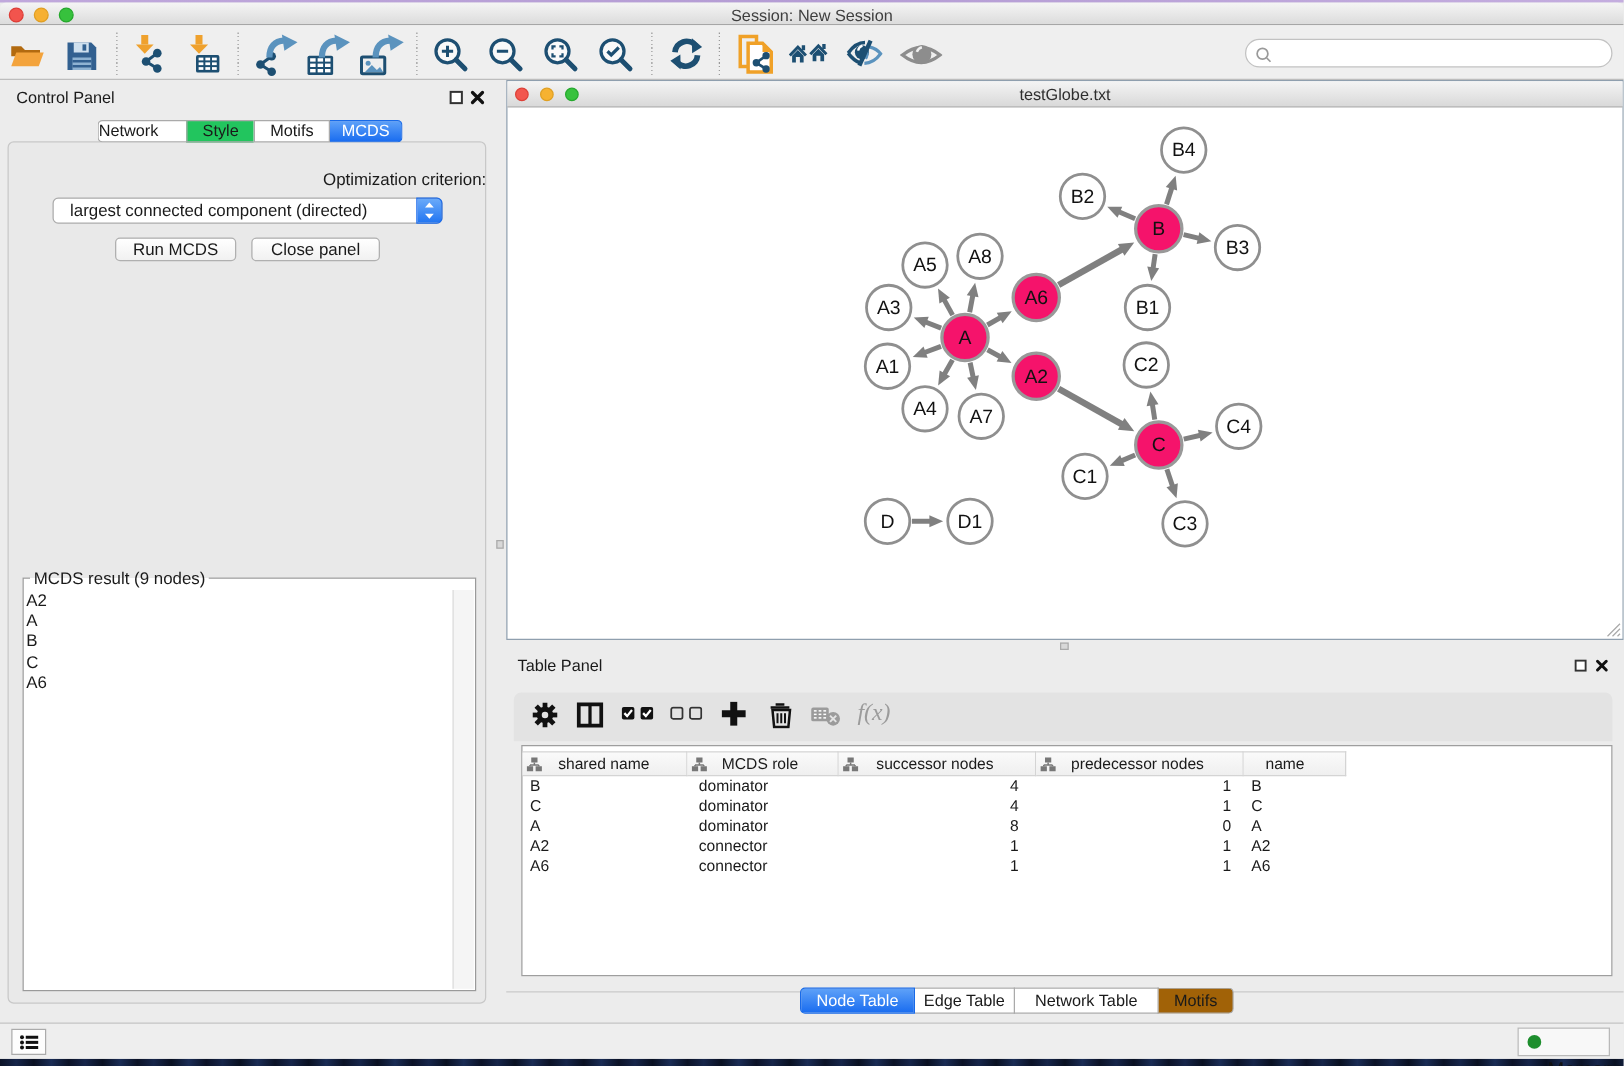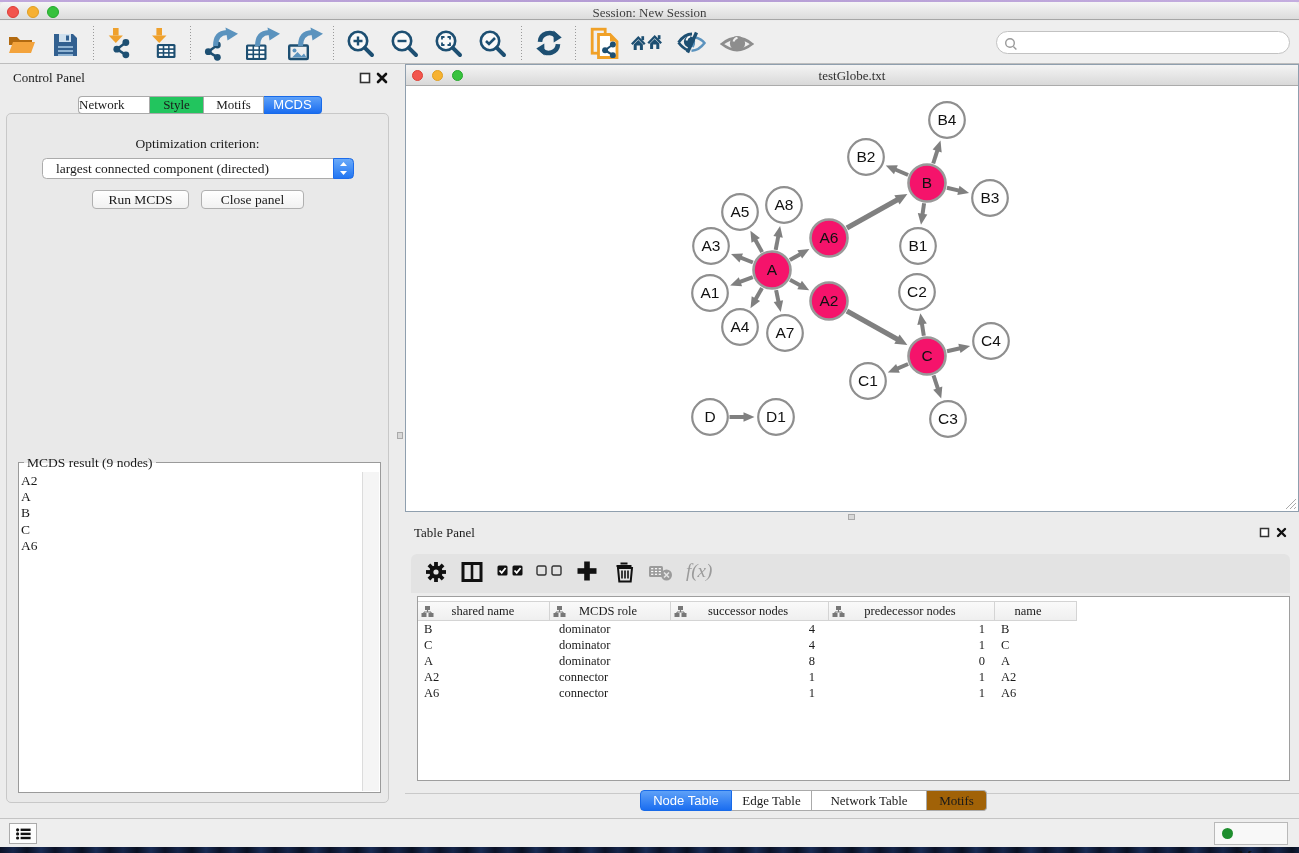--- a/index.html
+++ b/index.html
@@ -1,17 +1,17 @@
 <!DOCTYPE html>
 <html><head><meta charset="utf-8"><style>
 *{margin:0;padding:0;box-sizing:border-box}
 body{width:1299px;height:853px;position:relative;overflow:hidden;
  font-family:"Liberation Sans",sans-serif;background:#ececec}
 .abs{position:absolute}
-.txt{font-family:Liberation Serif, serif;color:#1a1a1a}
+.txt{font-family:Liberation Sans, sans-serif;color:#1a1a1a}
 </style></head><body>
 <div class="abs" style="left:0;top:0;width:1299px;height:2px;background:linear-gradient(90deg,#c0a8dc,#b49cd4,#c4addf)"></div>
 <div class="abs" style="left:0;top:847px;width:1299px;height:6px;background:repeating-linear-gradient(90deg,#0b1226 0px,#16254a 13px,#091021 27px,#1a2c55 41px,#0b1226 55px)"></div>
 <div class="abs" style="left:0;top:2px;width:1299px;height:18px;border-radius:5px 5px 0 0;background:linear-gradient(#f5f5f5,#dcdcdc);border-bottom:1px solid #a6a6a6"></div>
 <div class="abs" style="left:7px;top:6px;width:12px;height:12px;border-radius:50%;background:#f2544d;border:1px solid #dd3d36"></div>
 <div class="abs" style="left:27px;top:6px;width:12px;height:12px;border-radius:50%;background:#f6b032;border:1px solid #e09e22"></div>
 <div class="abs" style="left:47px;top:6px;width:12px;height:12px;border-radius:50%;background:#37c13d;border:1px solid #24a82c"></div>
 <div class="abs txt" style="left:0;top:5px;width:1299px;text-align:center;font-size:13px;color:#3e3e3e">Session: New Session</div>
 <div class="abs" style="left:0;top:21px;width:1299px;height:43px;background:#efefef;border-bottom:1px solid #bdbdbd"></div>
 <div class="abs" style="left:996px;top:31px;width:294px;height:23px;background:#fff;border:1px solid #c2c2c2;border-radius:12px"></div>
@@ -172,21 +172,21 @@
 <svg class="abs" style="left:376px;top:72px" width="12" height="12">
     <path d="M2 2 L10 10 M10 2 L2 10" stroke="#111" stroke-width="2.6" stroke-linecap="round"></path>
   </svg>
 <div class="abs" style="left:6px;top:113px;width:383px;height:690px;background:#e9e9e9;border:1px solid #c8c8c8;border-radius:5px"></div>
 <div class="abs" style="left:78px;top:96px;height:18px;display:flex">
  <div class="txt" style="width:71px;background:#fff;border:1px solid #aaa;border-right:none;border-radius:4px 0 0 4px;font-size:13px;text-align:left;line-height:16px">Network</div>
  <div class="txt" style="width:54px;background:#22c55e;border:1px solid #aaa;border-right:none;font-size:13px;text-align:center;line-height:16px">Style</div>
  <div class="txt" style="width:61px;background:#fff;border:1px solid #aaa;font-size:13px;text-align:center;line-height:16px">Motifs</div>
  <div style="width:58px;background:linear-gradient(#5ea1f8,#1a6df0);border:1px solid #186ae8;border-left:none;border-radius:0 4px 4px 0;font-size:13px;color:#fff;text-align:center;line-height:16px;font-family:'Liberation Sans',sans-serif">MCDS</div>
 </div>
-<div class="abs txt" style="left:6px;top:136px;width:383px;text-align:center;font-size:13.5px">Optimization criterion:</div>
+<div class="abs txt" style="left:6px;top:136px;width:383px;text-align:right;font-size:13.5px">Optimization criterion:</div>
 <div class="abs" style="left:42px;top:158px;width:312px;height:21px;background:#fff;border:1px solid #ababab;border-radius:4.5px"></div>
 <div class="abs txt" style="left:56px;top:161px;font-size:13.5px">largest connected component (directed)</div>
 <div class="abs" style="left:333px;top:158px;width:21px;height:21px;background:linear-gradient(#6aaaf9,#2276f2);border:1px solid #1d6ceb;border-radius:0 4.5px 4.5px 0"></div>
 <svg class="abs" style="left:333px;top:158px" width="21" height="21">
     <path d="M10.5 4 L14 8 L7 8 Z" fill="#fff"></path>
     <path d="M10.5 17 L14 13 L7 13 Z" fill="#fff"></path>
   </svg>
 <div class="abs txt" style="left:92px;top:190px;width:97px;height:19px;background:linear-gradient(#ffffff,#f1f1f1);border:1px solid #b0b0b0;border-radius:4px;font-size:13.5px;text-align:center;line-height:17px">Run MCDS</div>
 <div class="abs txt" style="left:201px;top:190px;width:103px;height:19px;background:linear-gradient(#ffffff,#f1f1f1);border:1px solid #b0b0b0;border-radius:4px;font-size:13.5px;text-align:center;line-height:17px">Close panel</div>
 <div class="abs" style="left:18px;top:462px;width:363px;height:331px;background:#fff;border:1px solid #9a9a9a"></div>

